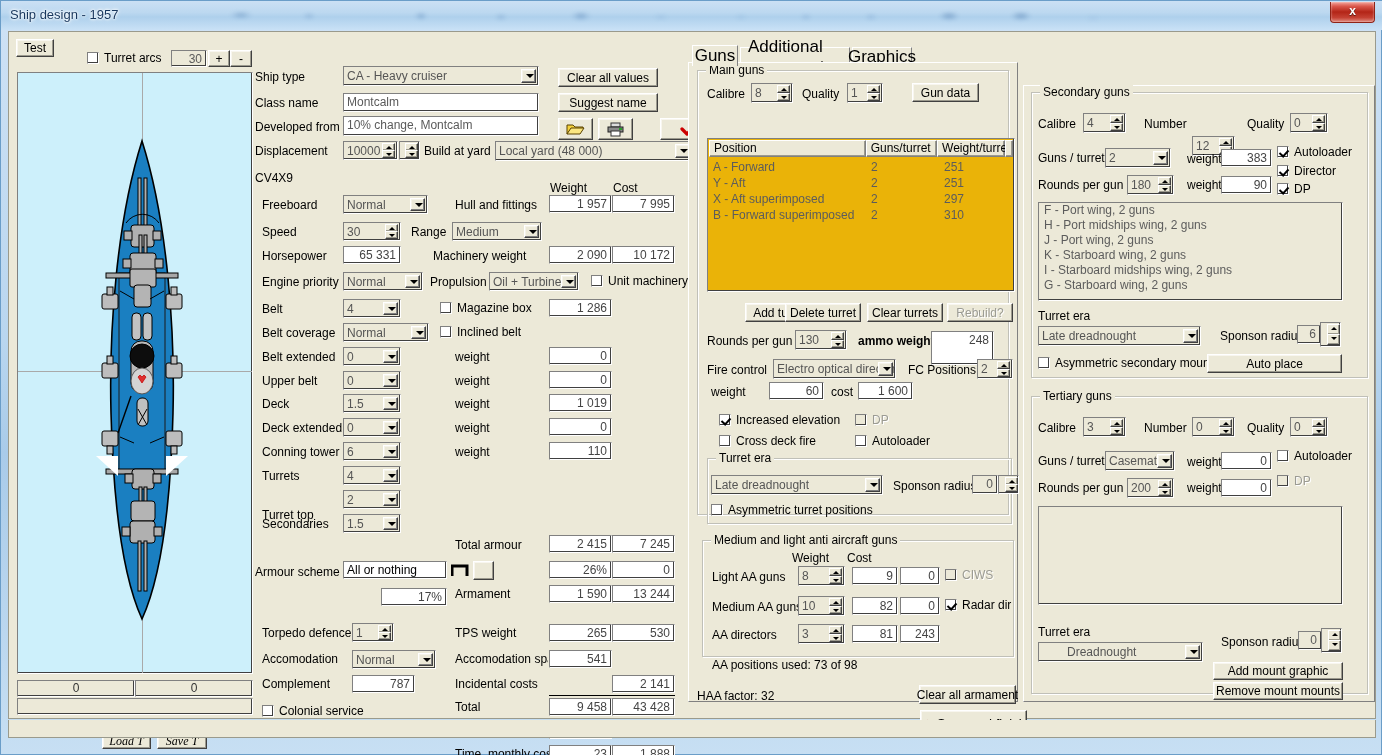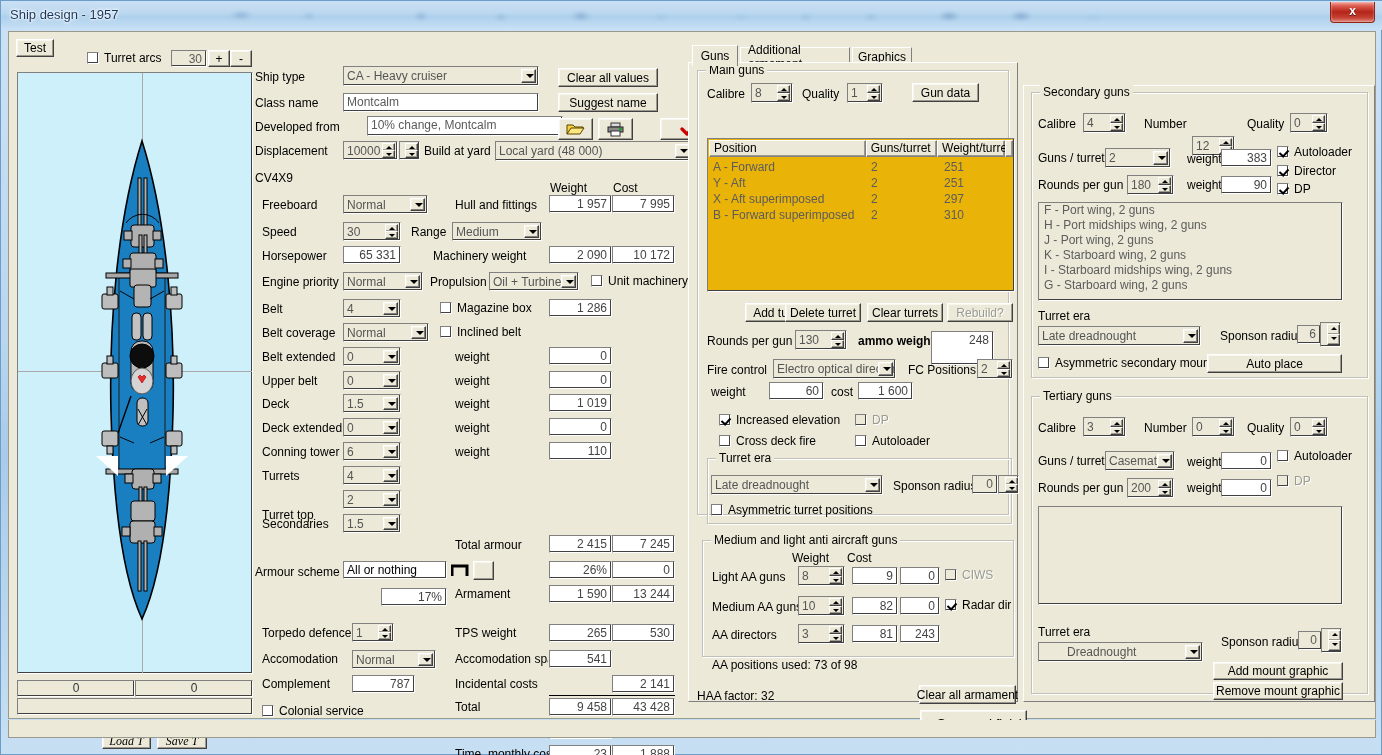--- a/index.html
+++ b/index.html
@@ -160,21 +160,21 @@
   .gth { background:#ece9d8; border:1px solid; border-color:#fff #808080 #808080 #fff;
          box-shadow: inset -1px -1px 0 #9c9a8e; font-size:12px; padding-left:4px; line-height:15px; color:#000; }
   .gtrow { position:absolute; left:2px; right:2px; height:16px; color:#5c5c5c; font-size:12px; line-height:16px; }
   .gtrow span.c0 { position:absolute; left:3px; }
   .gtrow span.c1 { position:absolute; left:161px; }
   .gtrow span.c2 { position:absolute; left:234px; }
 
   
   .tabstrip { position:absolute; }
   .tab {
-    position:absolute; height:19px; background:#ece9d8; font-size:12px; color:#000;
+    position:absolute; height:19px; background:#ece9d8; font-size:17px; color:#000;
     border:1px solid; border-color:#fff #808080 #808080 #fff; border-bottom:none;
     display:flex; align-items:center; justify-content:center; padding:0 7px; cursor:pointer;
   }
   .tab.sel { height:21px; top:-2px; background:#ece9d8; z-index:3; font-weight:normal; }
 
   
   #shipcanvas {
     position:absolute; background:#cdf0fb;
     border:1px solid; border-color:#808080 #fff #fff #808080;
     box-shadow:-1px -1px 0 #404040 inset; overflow:hidden;
@@ -329,21 +329,21 @@
     <div class="lbl" style="left:246px;top:38px;">Ship type</div>
     <div class="combo" style="left:334px;top:34px;width:196px;height:20px;">
       <span>CA - Heavy cruiser</span>
       <span class="arrow"></span>
     </div>
 
     <div class="lbl" style="left:246px;top:64px;">Class name</div>
     <div class="fld" style="left:334px;top:61px;width:196px;height:19px;">Montcalm</div>
 
     <div class="lbl" style="left:246px;top:88px;">Developed from</div>
-    <div class="fld" style="left:334px;top:84px;width:196px;height:20px;margin-left:24px;">10% change, Montcalm</div>
+    <div class="fld" style="left:334px;top:84px;width:196px;height:20px;">10% change, Montcalm</div>
 
     <div class="lbl" style="left:246px;top:112px;">Displacement</div>
     <div class="spin" style="left:334px;top:109px;width:55px;height:19px;">
       <span>10000</span>
       <span class="up"></span>
       <span class="dn"></span>
     </div>
     <div class="spin" style="left:390px;top:109px;width:18px;height:19px;">
       <span class="up" style="right:1px;"></span>
       <span class="dn" style="right:1px;"></span>
@@ -865,21 +865,21 @@
       <span>Dreadnought</span>
       <span class="arrow"></span>
     </div>
     <div class="lbl" style="left:1212px;top:603px;">Sponson radius</div>
     <div class="fld num gray" style="left:1289px;top:599px;width:24px;height:19px;">0</div>
     <div class="spin" style="left:1312px;top:596px;width:16px;height:25px;">
       <span class="up" style="right:0;height:11px;"></span>
       <span class="dn" style="right:0;height:11px;"></span>
     </div>
     <div class="btn" style="left:1204px;top:630px;width:130px;height:18px;">Add mount graphic</div>
-    <div class="btn" style="left:1204px;top:650px;width:130px;height:18px;">Remove mount graphic</div>
+    <div class="btn" style="left:1204px;top:650px;width:130px;height:18px;">Remove mount mounts</div>
 
     <div class="btn" style="left:911px;top:678px;width:107px;height:27px;font-size:13px;">
       <svg width="18" height="13" viewBox="0 0 18 13" style="margin-right:5px;">
         <path d="M1 4 H10 V1 L17 6.5 L10 12 V9 H1 Z" fill="#dd0000" stroke="#8b0000" stroke-width="1"></path>
       </svg>
       <span>Save and finish</span>
     </div>
   </div>
 
   <div id="statusstrip"></div>

